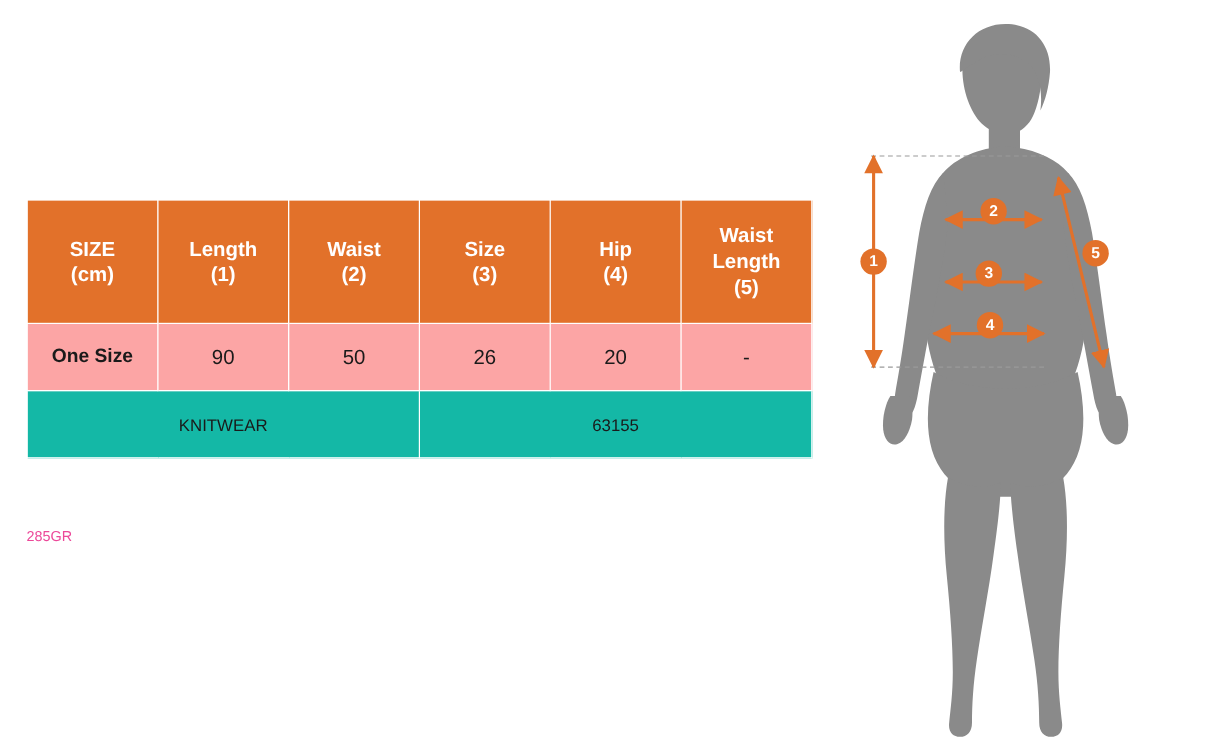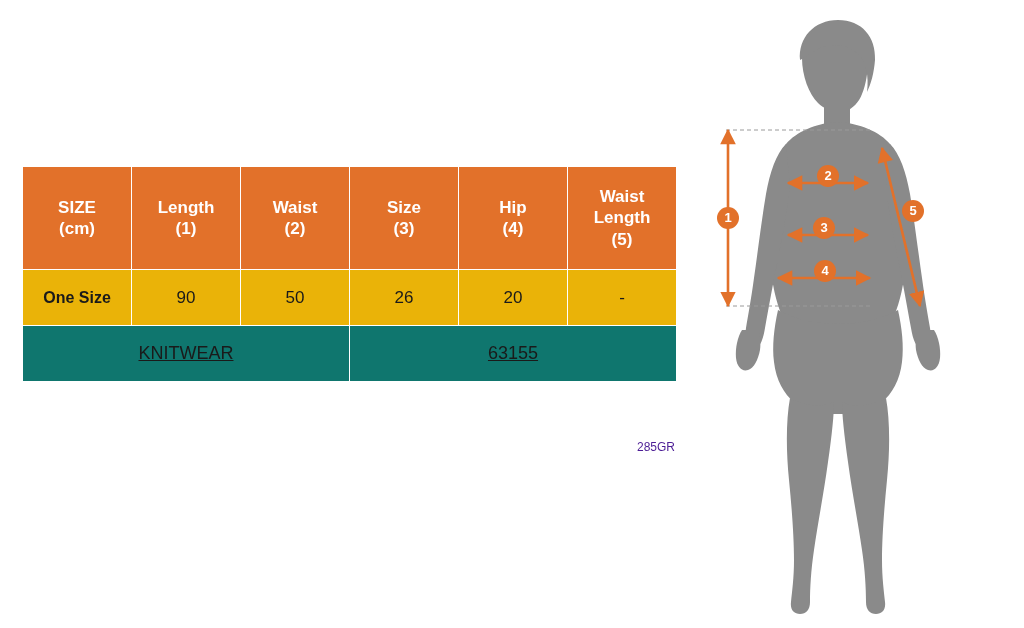--- a/index.html
+++ b/index.html
@@ -36,49 +36,47 @@
   }
   tr.header-row th {
     background: #e2712a;
     color: #ffffff;
     font-weight: bold;
     height: 100px;
     line-height: 1.25;
     font-size: 17px;
   }
   tr.data-row td {
-    background: #eab308;
+    background: #fca5a5;
     height: 53px;
     font-size: 17px;
     font-weight: normal;
   }
   tr.data-row td.rowlabel {
     font-weight: bold;
     font-size: 16px;
   }
   tr.subhead-row td {
     background: #fdf0ea;
     height: 53px;
     font-weight: bold;
     font-size: 17px;
   }
   tr.subvalue-row td {
-    background: #0f766e;
+    background: #14b8a6;
     height: 53px;
-    font-size: 18px;
-    text-decoration: underline;
+    font-size: 14px;
   }
   .note {
     position: absolute;
     left: 22px;
     top: 440px;
     width: 655px;
-    text-align: right;
     font-size: 12px;
-    color: #4c1d95;
+    color: #ec4899;
     padding-right: 2px;
     box-sizing: border-box;
   }
 
   
   #figure {
     position: absolute;
     left: 690px;
     top: 10px;
     width: 320px;

